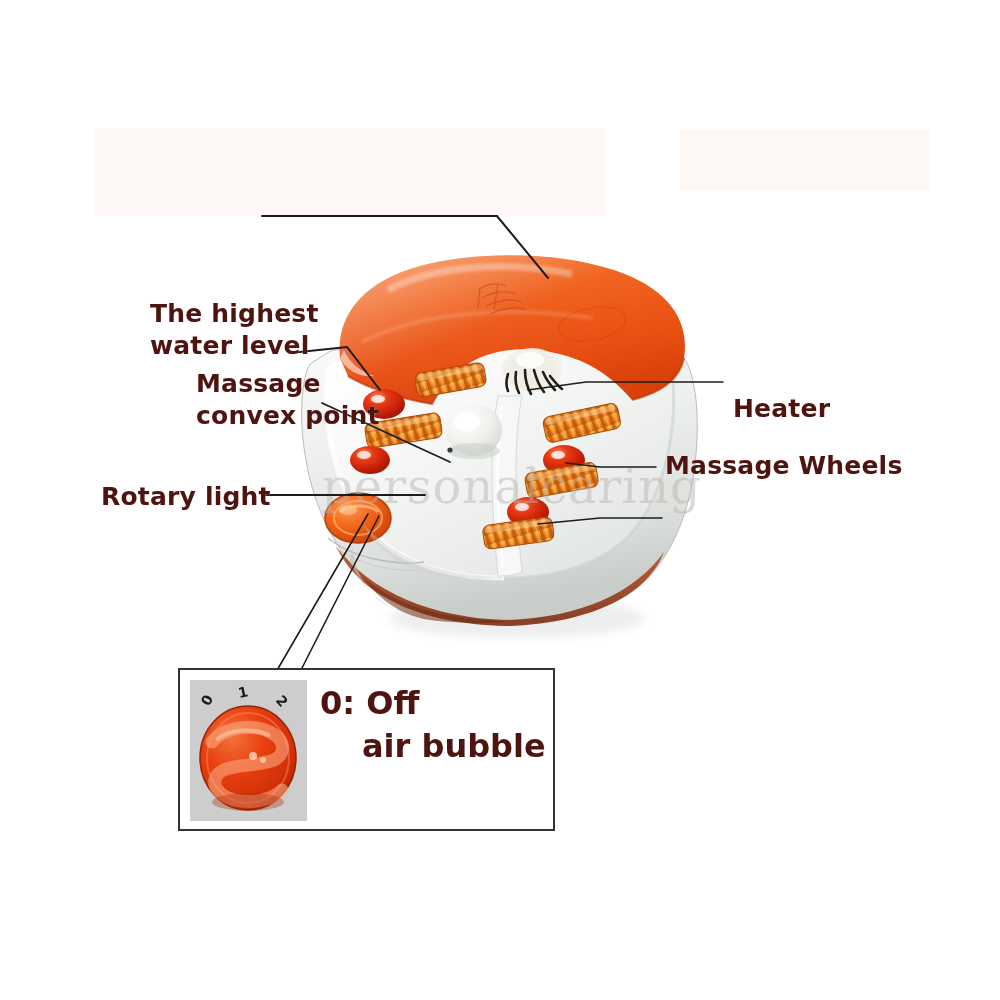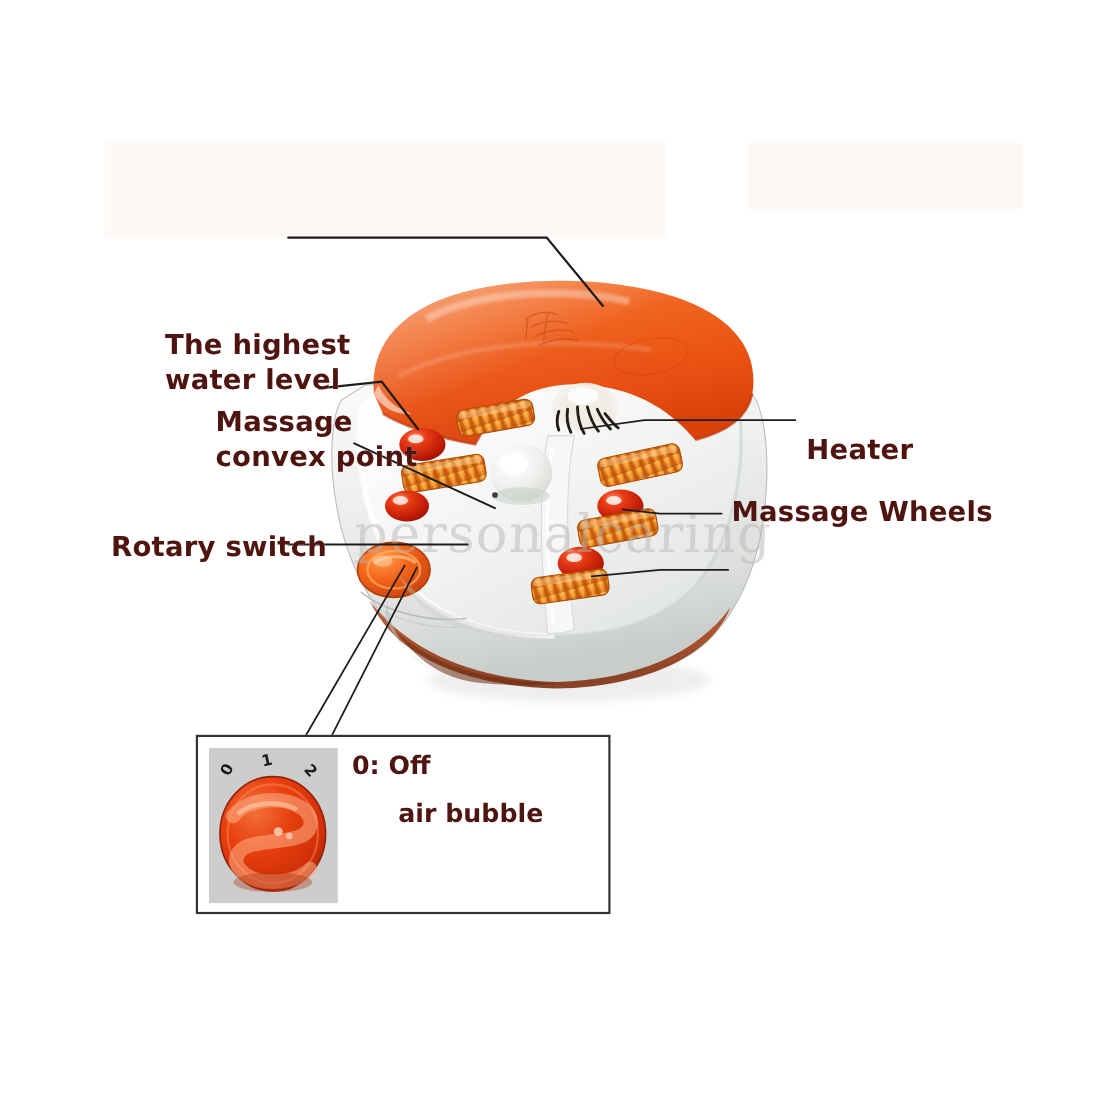--- a/index.html
+++ b/index.html
@@ -70,25 +70,25 @@
   .knob-digit{
     position:absolute;
     font-family:"DejaVu Sans", sans-serif;
     font-weight:700;font-size:14px;color:#1b1b1b;
   }
   .kd0{left:12px;top:12px;transform:rotate(-62deg);}
   .kd1{left:48px;top:4px;transform:rotate(-12deg);}
   .kd2{left:87px;top:13px;transform:rotate(48deg);}
   .legend{
     position:absolute;left:140px;top:12px;width:228px;
-    color:#4e1410;font-weight:700;font-size:23px;line-height:1.33;
+    color:#4e1410;font-weight:700;font-size:32px;line-height:1.33;
     font-family:"DejaVu Sans", sans-serif;
   }
   .legend div{white-space:pre;}
-  .legend .indent{padding-left:42px;margin-top:12px;}
+  .legend .indent{padding-left:42px;}
 </style>
 </head>
 <body>
 
 <div id="stage">
 
   <div class="tint t1"></div>
   <div class="tint t2"></div>
 
   <svg id="product" viewBox="0 0 430 400">
@@ -325,21 +325,21 @@
 
       <path d="M368,514 L276,672" stroke-width="1.6"></path>
       <path d="M379,516 L300,672" stroke-width="1.6"></path>
     </g>
   </svg>
 
   <div class="label lbl-convex">Massage
 convex point</div>
   <div class="label lbl-waterlevel">The highest
 water level</div>
-  <div class="label lbl-rotary">Rotary switch</div>
+  <div class="label lbl-rotary">Rotary light</div>
   <div class="label lbl-heater">Heater</div>
   <div class="label lbl-wheels">Massage Wheels</div>
 
   <div id="inset">
 
     <div id="knobphoto">
       <svg viewBox="0 0 117 141" width="117" height="141">
         <defs>
           <radialGradient id="knob2" cx="0.34" cy="0.3" r="0.82">
             <stop offset="0%" stop-color="#f2713a"></stop>

